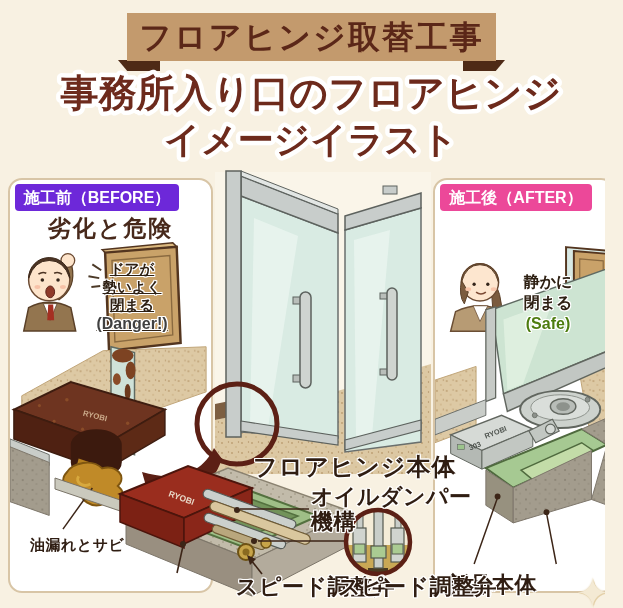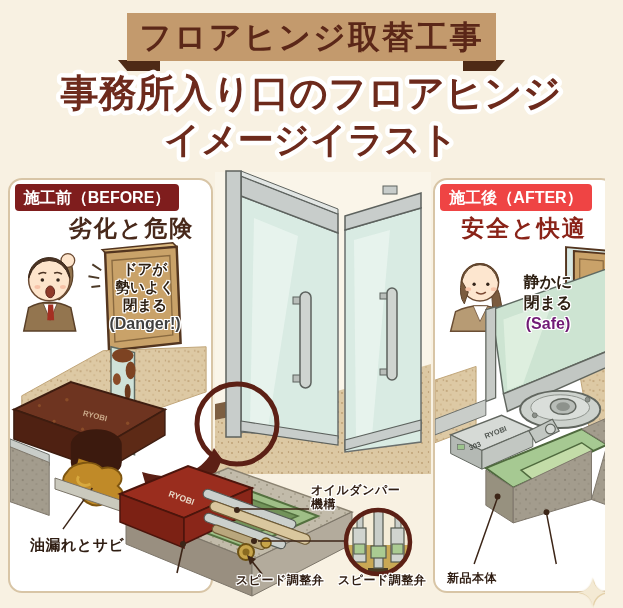--- a/index.html
+++ b/index.html
@@ -16,39 +16,39 @@
   .main-title{position:absolute;left:0;top:64px;}
   .main-title text{font-family:"Liberation Sans",sans-serif;font-weight:bold;fill:#6d2a1c;
                    stroke:#ffffff;stroke-linejoin:round;paint-order:stroke;}
   
   .panel{position:absolute;top:178px;height:415px;background:#ffffff;border:2px solid #d8c5a6;
          border-radius:14px;box-sizing:border-box;}
   .panel-left{left:8px;width:205px;}
   .panel-right{left:433px;width:182px;}
   .panel-header{position:absolute;top:4px;height:27px;line-height:27px;text-align:center;
                 color:#fff;font-weight:bold;font-size:16px;border-radius:4px;}
-  .hdr-before{left:5px;width:164px;background:#7f1d1d;}
-  .hdr-after{left:5px;width:152px;background:#ef4444;}
+  .hdr-before{left:5px;width:164px;background:#6d28d9;}
+  .hdr-after{left:5px;width:152px;background:#ec4899;}
   .panel-sub{position:absolute;top:33px;left:0;width:100%;text-align:center;
              font-size:23px;font-weight:bold;letter-spacing:2px;}
-  .sub-before{color:#48291b;margin-left:21px;}
+  .sub-before{color:#48291b;}
   .sub-after{color:#8a2318;}
   .panel-art{position:absolute;left:0;top:0;width:100%;height:100%;}
   
   .halo{text-shadow:-1px -1px 0 #fff,1px -1px 0 #fff,-1px 1px 0 #fff,1px 1px 0 #fff,
         -1px 0 0 #fff,1px 0 0 #fff,0 -1px 0 #fff,0 1px 0 #fff;}
   
   .door-text{position:absolute;text-align:center;font-weight:bold;color:#2e2013;z-index:4;}
   .door-text .tag-danger{color:#404040;font-size:16px;}
-  .door-text .tag-safe{color:#701a75;font-size:16px;}
+  .door-text .tag-safe{color:#4d7c0f;font-size:16px;}
   
   .center-art{position:absolute;left:0;top:0;z-index:5;pointer-events:none;}
   .callout{position:absolute;font-weight:bold;color:#2f1d12;z-index:6;white-space:nowrap;}
   .co-big{font-size:24px;letter-spacing:1px;}
-  .co-med{font-size:12px;letter-spacing:0.5px;line-height:1.15;}
+  .co-med{font-size:22px;letter-spacing:0.5px;line-height:1.15;}
   .in-panel{z-index:3;}
   .sparkle{position:absolute;left:576px;top:570px;font-size:40px;color:#f4ead4;
            text-shadow:0 0 2px #dcc79e,1px 1px 0 #e6d3ab;z-index:7;}
 </style>
 </head>
 <body>
 
 <div class="canvas">
 
   <div class="ribbon-fold fold-l"></div>
@@ -128,33 +128,32 @@
         <polygon points="0,262 40,278 40,289 0,273" fill="#c9cdc9" stroke="#6a6f6a" stroke-width="1"></polygon>
         <polygon points="0,270 40,286 40,340 0,326" fill="url(#concL)" stroke="#7d766a" stroke-width="1"></polygon>
         <polygon points="70,282 82,286 88,302 66,298" fill="#b57f1e"></polygon>
         <path d="M58,296 C48,306 60,318 72,314 C70,324 84,334 96,328 C112,332 122,320 110,310
                  C120,300 108,288 94,292 C84,282 64,286 58,296 Z" fill="#c08a28" stroke="#7e5510" stroke-width="2"></path>
         <path d="M70,300 C66,306 74,312 82,308" stroke="#d8a93e" stroke-width="3" fill="none"></path>
         <line x1="84" y1="312" x2="54" y2="354" stroke="#3c2517" stroke-width="1.5"></line>
       </g>
     </svg>
 
-    <div class="door-text" style="left:99px;top:80px;width:72px;font-size:14.5px;line-height:1.25;">
+    <div class="door-text" style="left:86px;top:80px;width:72px;font-size:14.5px;line-height:1.25;text-decoration:underline;">
       <span class="halo">ドアが</span><br>
       <span class="halo">勢いよく</span><br>
       <span class="halo">閉まる</span><br>
       <span class="tag-danger halo">(Danger!)</span>
     </div>
 
     <div class="callout co-med in-panel halo" style="left:20px;top:356px;font-size:15px;">油漏れとサビ</div>
   </div>
 
   <div class="panel panel-right">
     <div class="panel-header hdr-after">施工後（AFTER）</div>
-    <div class="panel-sub sub-after">安全と快適</div>
 
     <svg class="panel-art" viewBox="0 0 182 415">
       <defs>
         <pattern id="sandR" width="10" height="10" patternUnits="userSpaceOnUse">
           <rect width="10" height="10" fill="#ddc9a4"></rect>
           <circle cx="2" cy="3" r="0.9" fill="#bb9d70"></circle>
             <circle cx="6" cy="7" r="0.8" fill="#c7aa7b"></circle>
           <circle cx="8.5" cy="2" r="0.7" fill="#b29266"></circle>
         </pattern>
         <pattern id="concR" width="10" height="10" patternUnits="userSpaceOnUse">
@@ -325,20 +324,21 @@
         <circle cx="237" cy="510" r="3" fill="#3c2517" stroke="none"></circle>
       <line x1="344" y1="541" x2="258" y2="541"></line>
         <circle cx="254" cy="541" r="3" fill="#3c2517" stroke="none"></circle>
       <line x1="183" y1="546" x2="177" y2="573"></line>
         <circle cx="183" cy="544" r="3" fill="#3c2517" stroke="none"></circle>
       <line x1="262" y1="574" x2="251" y2="560"></line>
       <polygon points="247,555 256,559 250,565" fill="#3c2517" stroke="none"></polygon>
     </g>
   </svg>
 
+  <div class="callout co-big halo" style="left:253px;top:451px;">フロアヒンジ本体</div>
   <div class="callout co-med halo" style="left:311px;top:484px;">
     <span>オイルダンパー</span><br>
     <span>機構</span>
   </div>
   <div class="callout co-med halo" style="left:236px;top:574px;">スピード調整弁</div>
   <div class="callout co-med halo" style="left:338px;top:574px;">スピード調整弁</div>
 
   <div class="sparkle">✦</div>
 </div>
 

